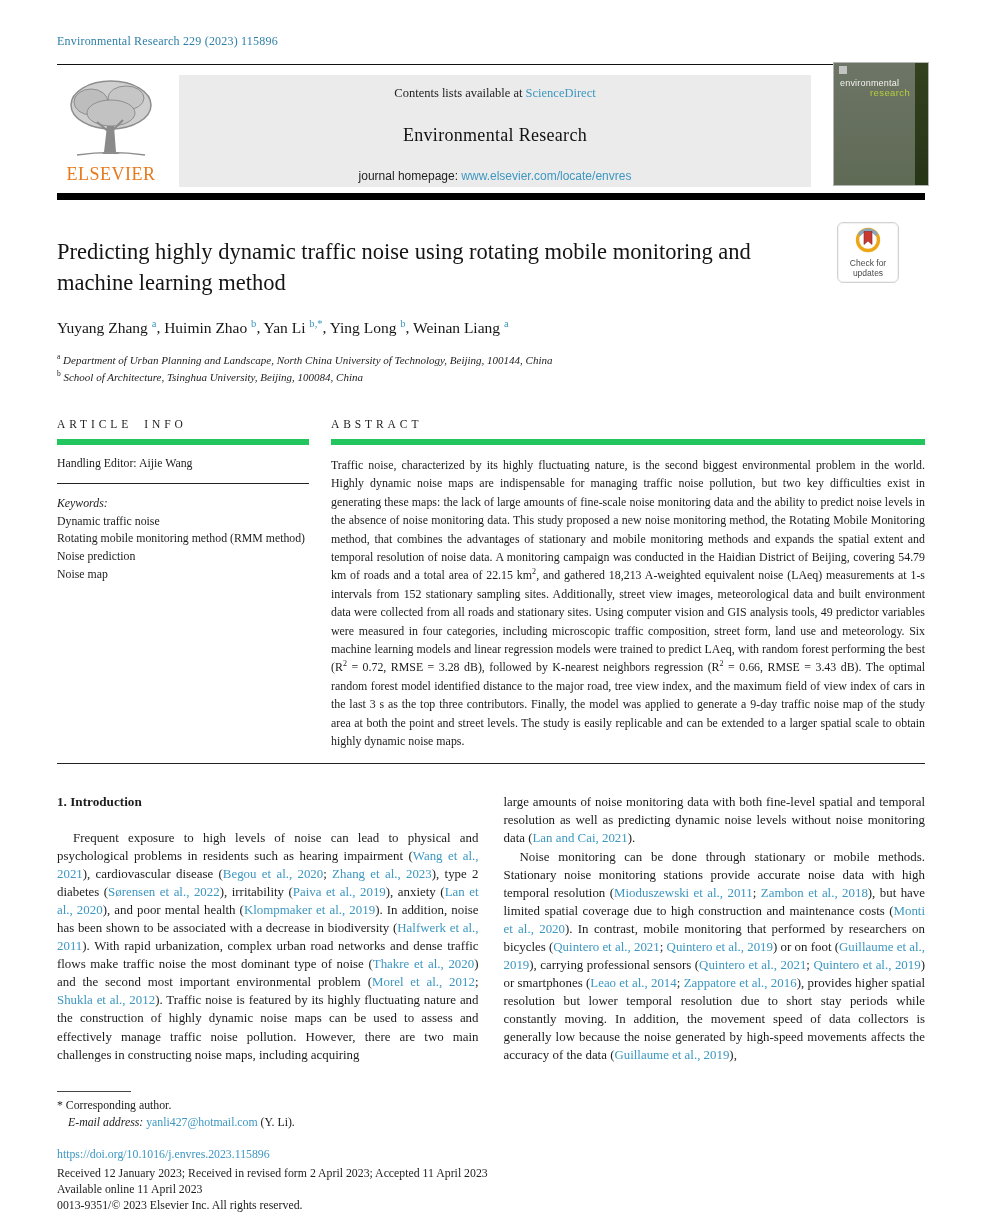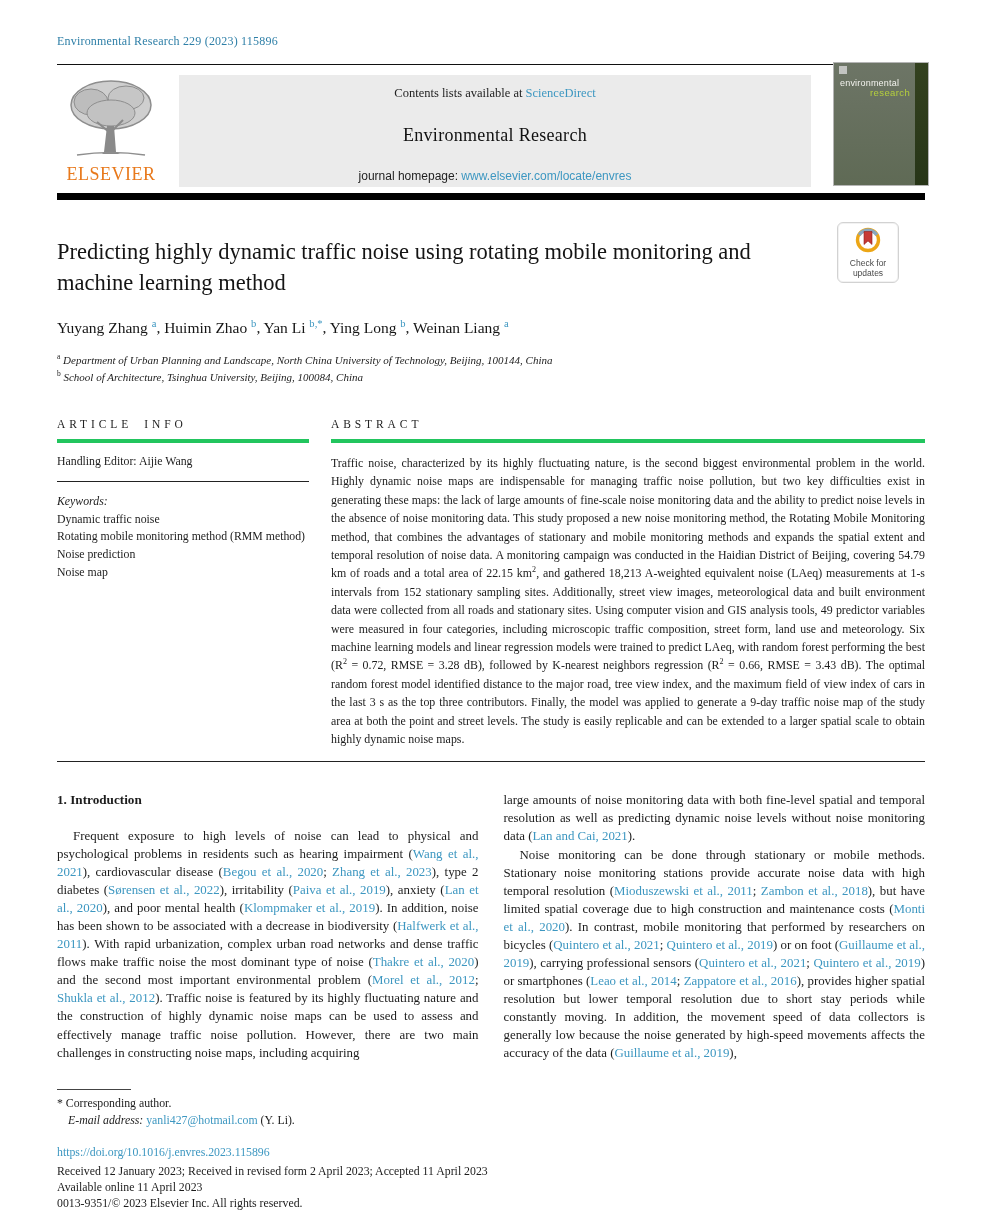--- a/index.html
+++ b/index.html
@@ -46,21 +46,21 @@
   .check-badge{position:absolute;right:26px;top:-14px;width:62px;border:1px solid #d2d2d2;border-radius:6px;background:#fff;text-align:center;padding:4px 2px 4px;cursor:pointer;box-shadow:0 0 0 1px #f2f2f2 inset;}
   .check-badge .cb-text{font-family:"Liberation Sans",sans-serif;font-size:8.5px;color:#4a4a4a;line-height:1.2;margin-top:1px;}
 
   .authors{margin-top:21px;font-size:15.5px;color:#151515;}
   .affils{margin-top:15px;font-size:11px;line-height:1.5;color:#222;}
 
   
   .info-abs{display:flex;margin-top:33px;}
   .info-col{width:252px;flex:0 0 252px;margin-right:22px;}
   .abs-col{flex:1;}
-  .col-heading{font-size:11.5px;letter-spacing:.34em;word-spacing:.45em;color:#222;padding-bottom:9px;border-bottom:4px solid #22c55e;}
+  .col-heading{font-size:11.5px;letter-spacing:.34em;word-spacing:.45em;color:#222;padding-bottom:9px;border-bottom:6px solid #22c55e;}
   .info-editor{font-size:11.8px;padding:11px 0 12px;border-bottom:1px solid #222;}
   .keywords{margin-top:11px;font-size:11.8px;line-height:1.5;}
   .keywords .kw-label{font-style:italic;}
   .abs-text{margin-top:11px;font-size:11.9px;line-height:1.545;text-align:justify;}
 
   .full-rule{border-top:1px solid #222;margin-top:13px;}
 
   
   .body-cols{display:flex;gap:25px;margin-top:29px;}
   .bcol{flex:1;font-size:12.9px;line-height:1.4;text-align:justify;}

